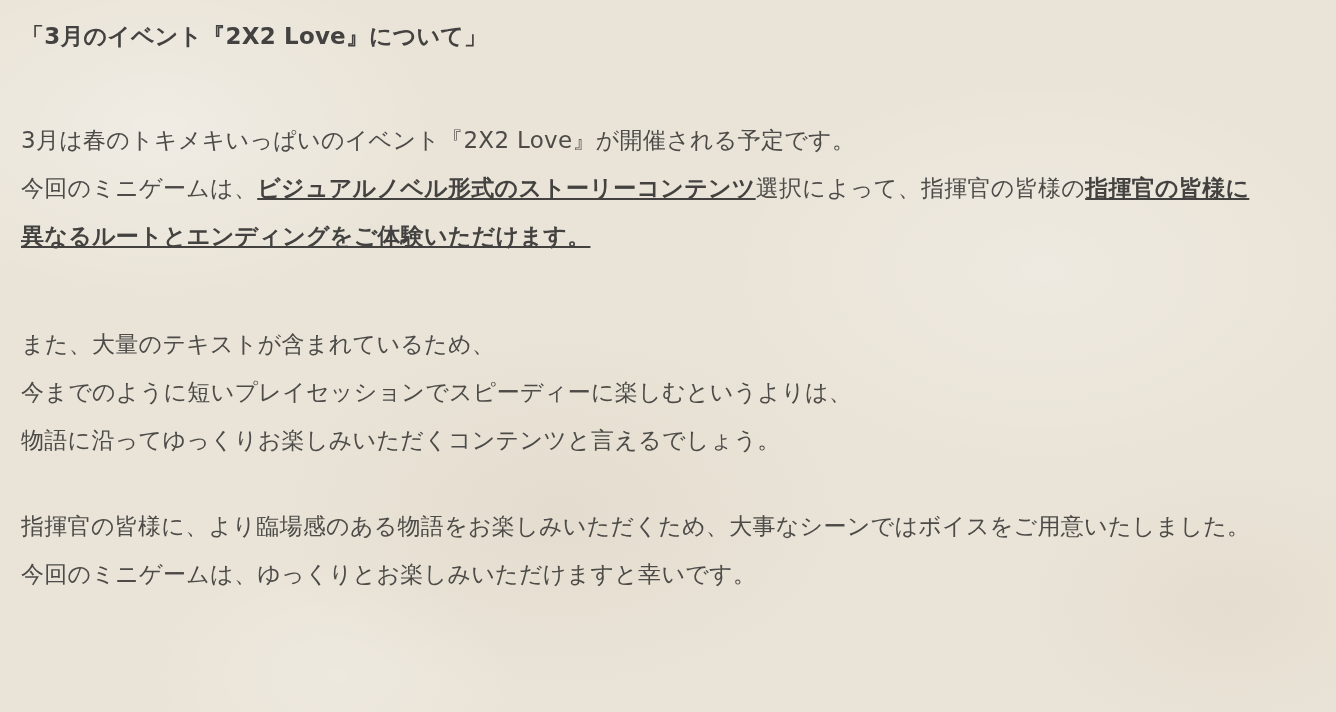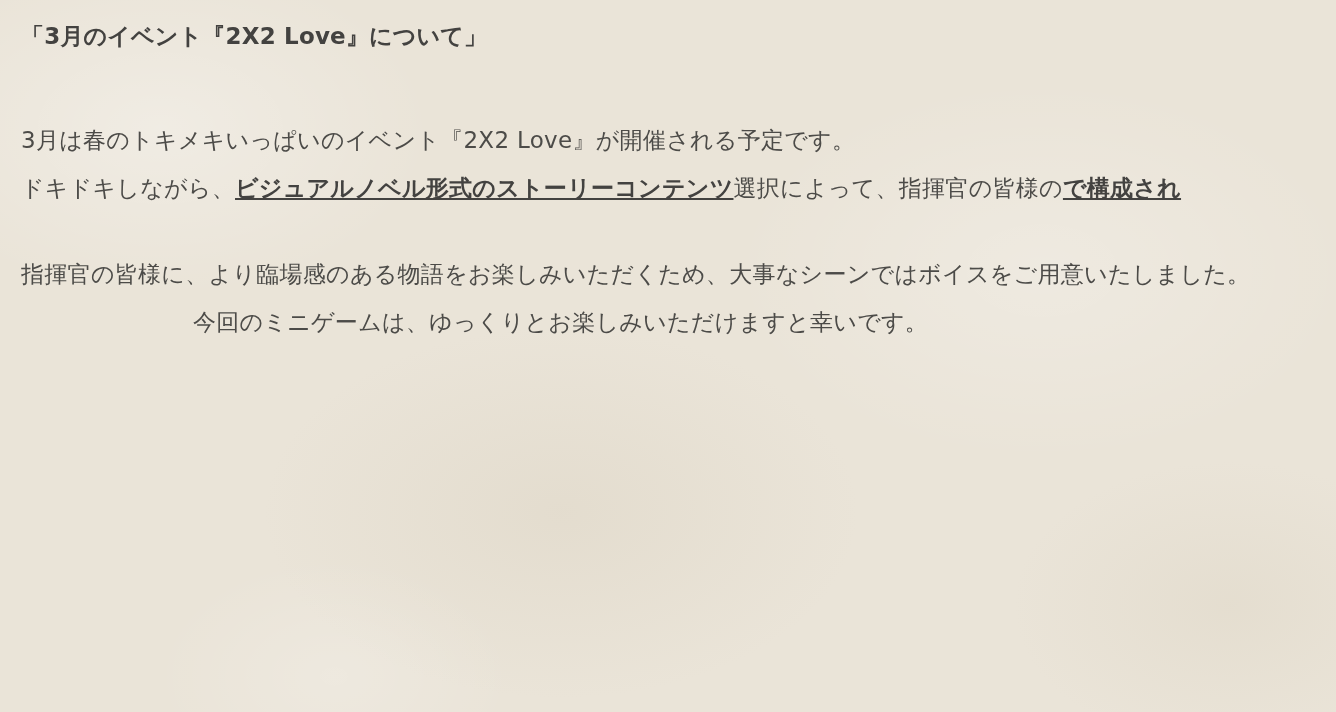--- a/index.html
+++ b/index.html
@@ -29,21 +29,21 @@
   .title{
     font-size:23px;
     font-weight:800;
     line-height:48px;
     color:var(--fg-bold);
     letter-spacing:0.2px;
   }
   .para{display:block;}
   .para-1{margin-top:56px;}
   .para-2{margin-top:60px;}
-  .para-3{margin-top:38px;text-align:center;}
+  .para-3{margin-top:38px;}
   .line{
     font-size:23px;
     font-weight:500;
     line-height:48px;
     letter-spacing:0.3px;
     white-space:nowrap;
   }
   .seg{font-weight:inherit;margin-top:13px;}
   .seg.bold{
     font-weight:800;
@@ -56,24 +56,38 @@
 
 <div class="page">
 
   <h1 class="title">「3月のイベント『2X2 Love』について」</h1>
 
   <div class="para para-1">
     <div class="line">
       <span class="seg">3月は春のトキメキいっぱいのイベント『2X2 Love』が開催される予定です。</span>
     </div>
     <div class="line">
-      <span class="seg">ドキドキしながら、</span><span class="seg bold">ビジュアルノベル形式のストーリーコンテンツ</span><span class="seg">選択によって、指揮官の皆様の</span><span class="seg bold">で構成され</span>
+      <span class="seg">今回のミニゲームは、</span><span class="seg bold">ビジュアルノベル形式のストーリーコンテンツ</span><span class="seg">選択によって、指揮官の皆様の</span><span class="seg bold">指揮官の皆様に</span>
+    </div>
+    <div class="line">
+      <span class="seg bold">異なるルートとエンディングをご体験いただけます。</span>
     </div>
   </div>
 
+  <div class="para para-2">
+    <div class="line">
+      <span class="seg">また、大量のテキストが含まれているため、</span>
+    </div>
+    <div class="line">
+      <span class="seg">今までのように短いプレイセッションでスピーディーに楽しむというよりは、</span>
+    </div>
+    <div class="line">
+      <span class="seg">物語に沿ってゆっくりお楽しみいただくコンテンツと言えるでしょう。</span>
+    </div>
+  </div>
 
   <div class="para para-3">
     <div class="line">
       <span class="seg">指揮官の皆様に、より臨場感のある物語をお楽しみいただくため、大事なシーンではボイスをご用意いたしました。</span>
     </div>
     <div class="line">
       <span class="seg">今回のミニゲームは、ゆっくりとお楽しみいただけますと幸いです。</span>
     </div>
   </div>
 

